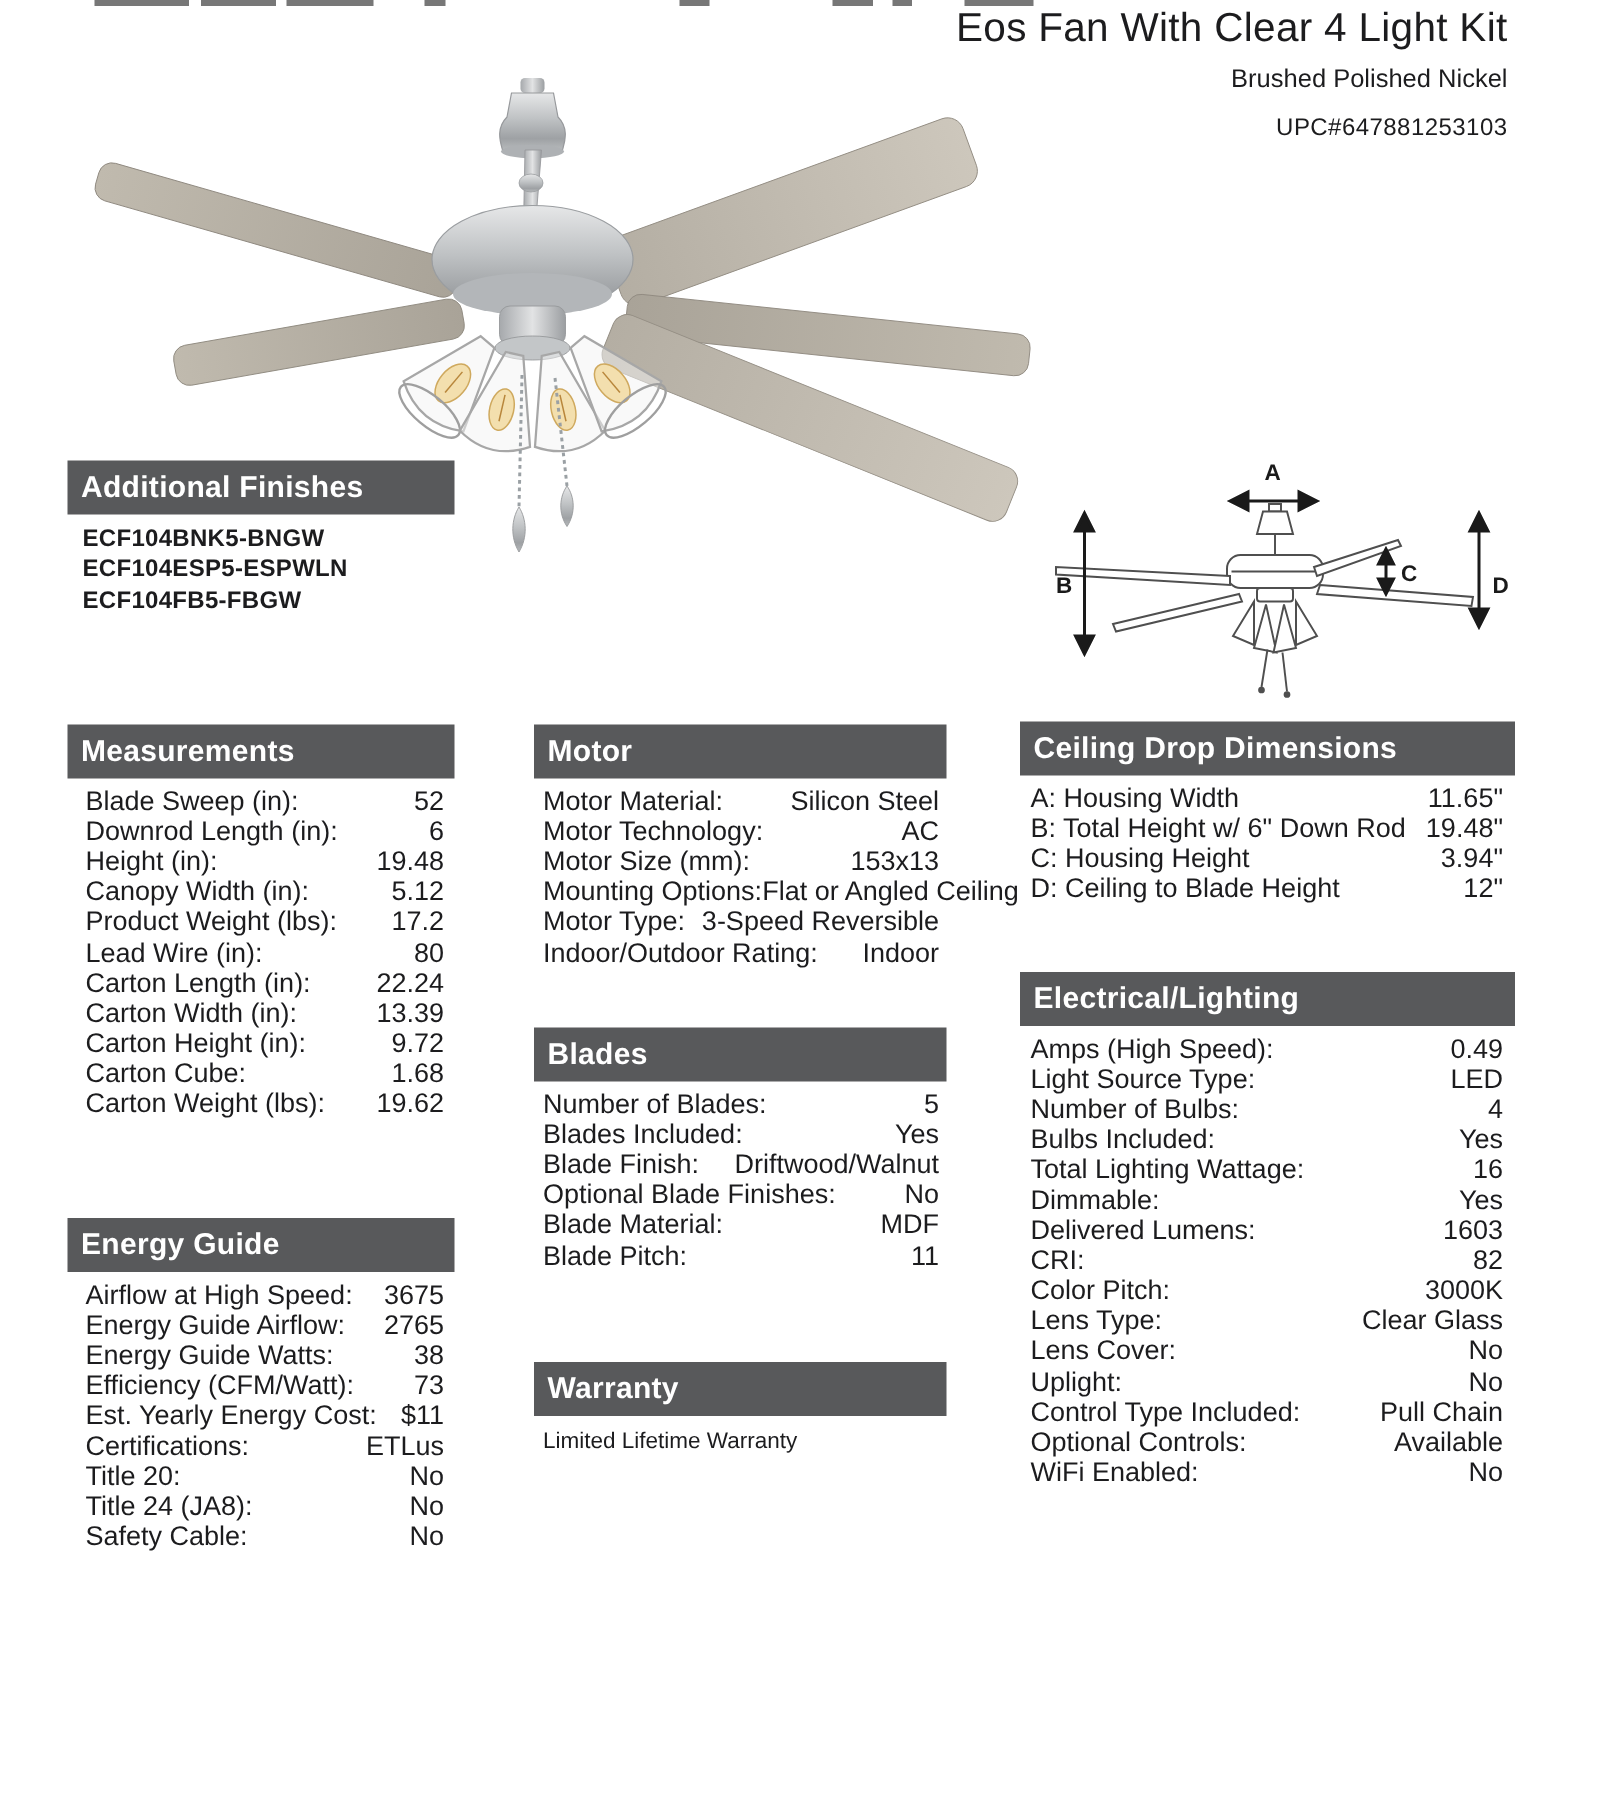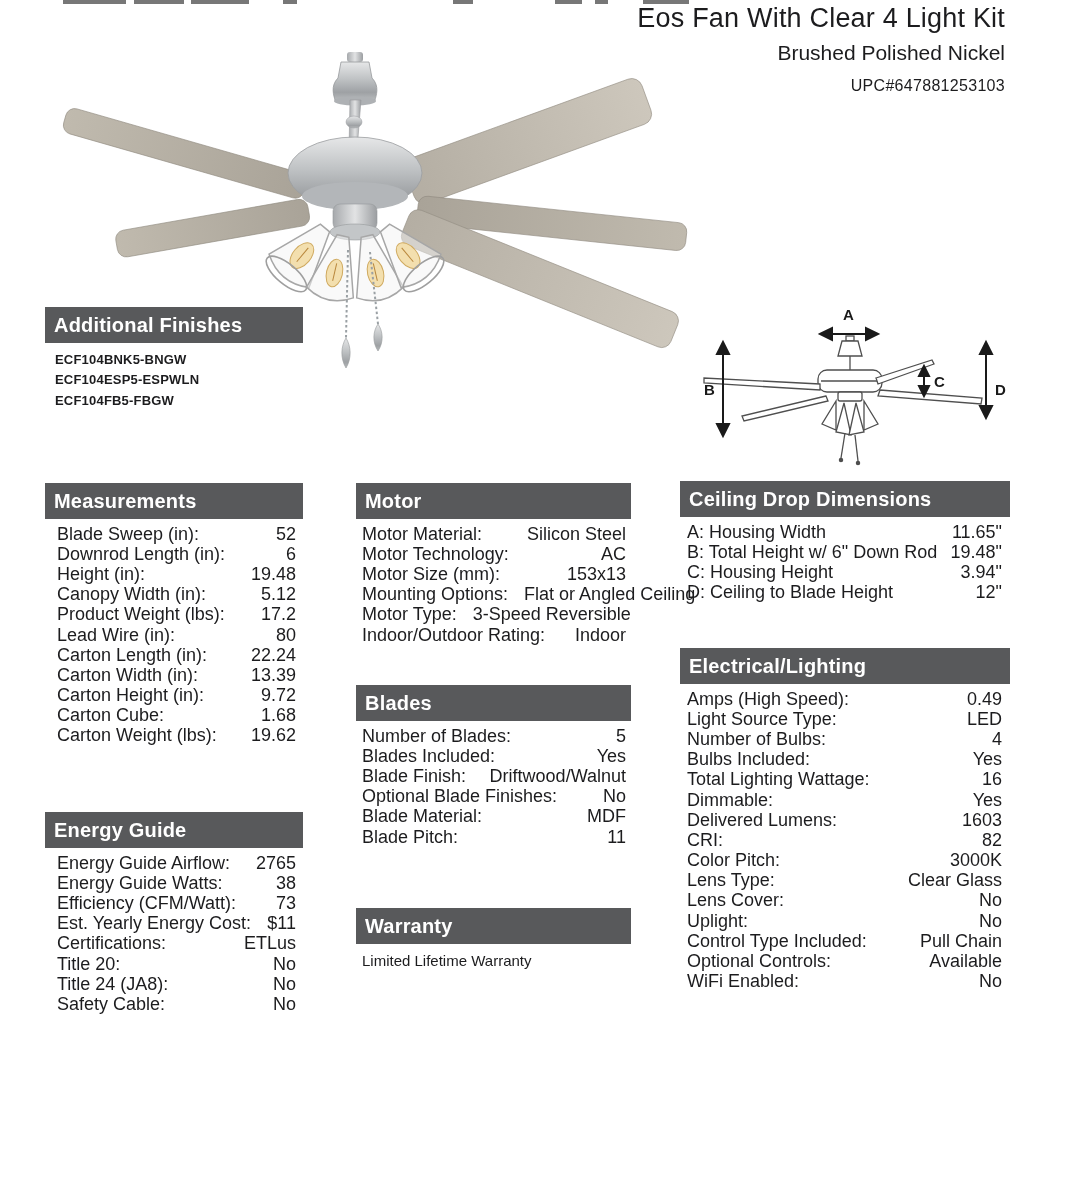--- a/index.html
+++ b/index.html
@@ -6,42 +6,42 @@
   html,body{ margin:0; padding:0; background:#ffffff; }
   body{ font-family:"Liberation Sans","DejaVu Sans",sans-serif; color:var(--ink); }
   .page{ position:relative; width:1080px; height:1197px; background:#fff; overflow:hidden; }
 
   
   .remnant{ position:absolute; top:0; height:4px; background:#4a4a4a; opacity:.75; }
 
   
   .title-block{ position:absolute; top:2px; right:75px; text-align:right; }
   .title-block .t1{ font-size:27px; line-height:32px; font-weight:400; letter-spacing:.2px; }
-  .title-block .t2{ font-size:21px; line-height:26px; margin-top:6px; }
+  .title-block .t2{ font-size:17px; line-height:26px; margin-top:6px; }
   .title-block .t3{ font-size:16px; line-height:24px; margin-top:8px; letter-spacing:.3px; }
 
   
   .spec{ position:absolute; }
   .col1{ left:45px;  width:258px; }
   .col2{ left:356px; width:275px; }
   .col3{ left:680px; width:330px; }
   .bar{ margin:0; height:36px; background:var(--header-bg); color:#fff;
         font-size:20px; font-weight:700; display:flex; align-items:center;
         padding-left:9px; letter-spacing:.2px; }
   .rows{ padding-top:5px; }
   .row{ display:flex; justify-content:space-between; align-items:center;
         height:20.2px; font-size:18px; }
   .col1 .row{ padding-left:12px; padding-right:7px; }
-  .col2 .row{ padding-left:6px;  padding-right:5px;gap:16px; }
+  .col2 .row{ padding-left:6px;  padding-right:5px; }
   .col3 .row{ padding-left:7px;  padding-right:8px; }
   .row .lbl{ white-space:nowrap; }
   .row .val{ white-space:nowrap; text-align:right; }
 
   .finish-list{ padding:7px 0 0 10px; }
-  .finish-item{ font-size:13px; font-weight:700; line-height:20.4px; letter-spacing:.2px; }
+  .finish-item{ font-size:16px; font-weight:700; line-height:20.4px; letter-spacing:.2px; }
 
   .warranty-text{ font-size:15px; padding:8px 0 0 6px; }
 
   .fan-photo{ position:absolute; left:30px; top:38px; width:660px; height:450px; }
   .diagram{ position:absolute; left:690px; top:300px; width:330px; height:175px; }
 </style>
 </head>
 <body>
 
 <div class="page">
@@ -252,20 +252,24 @@
           <span class="lbl">Carton Weight (lbs):</span>
           <span class="val">19.62</span>
         </div>
       </div>
   </section>
 
   <section class="spec col1" style="top:812px;">
     <h2 class="bar">Energy Guide</h2>
     <div class="rows">
         <div class="row">
+          <span class="lbl">Airflow at High Speed:</span>
+          <span class="val">3675</span>
+        </div>
+        <div class="row">
           <span class="lbl">Energy Guide Airflow:</span>
           <span class="val">2765</span>
         </div>
         <div class="row">
           <span class="lbl">Energy Guide Watts:</span>
           <span class="val">38</span>
         </div>
         <div class="row">
           <span class="lbl">Efficiency (CFM/Watt):</span>
           <span class="val">73</span>

